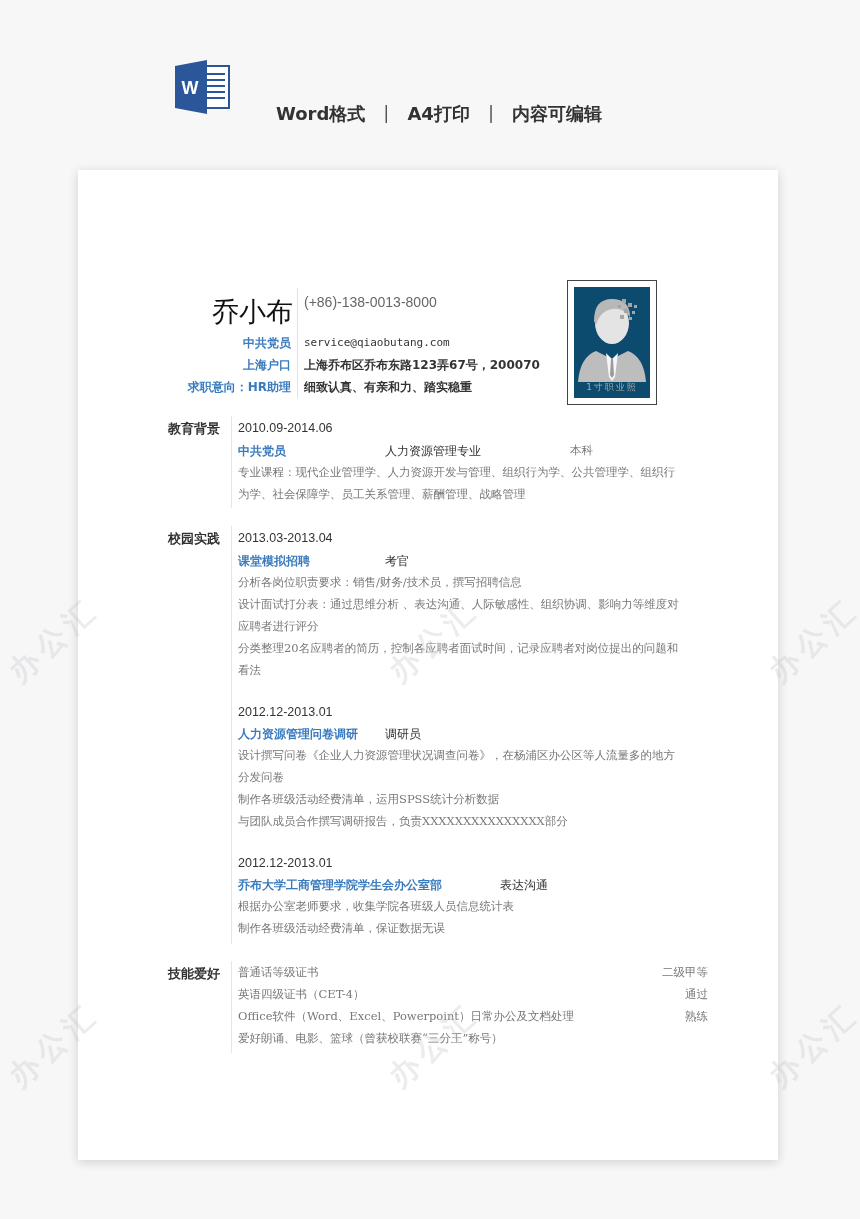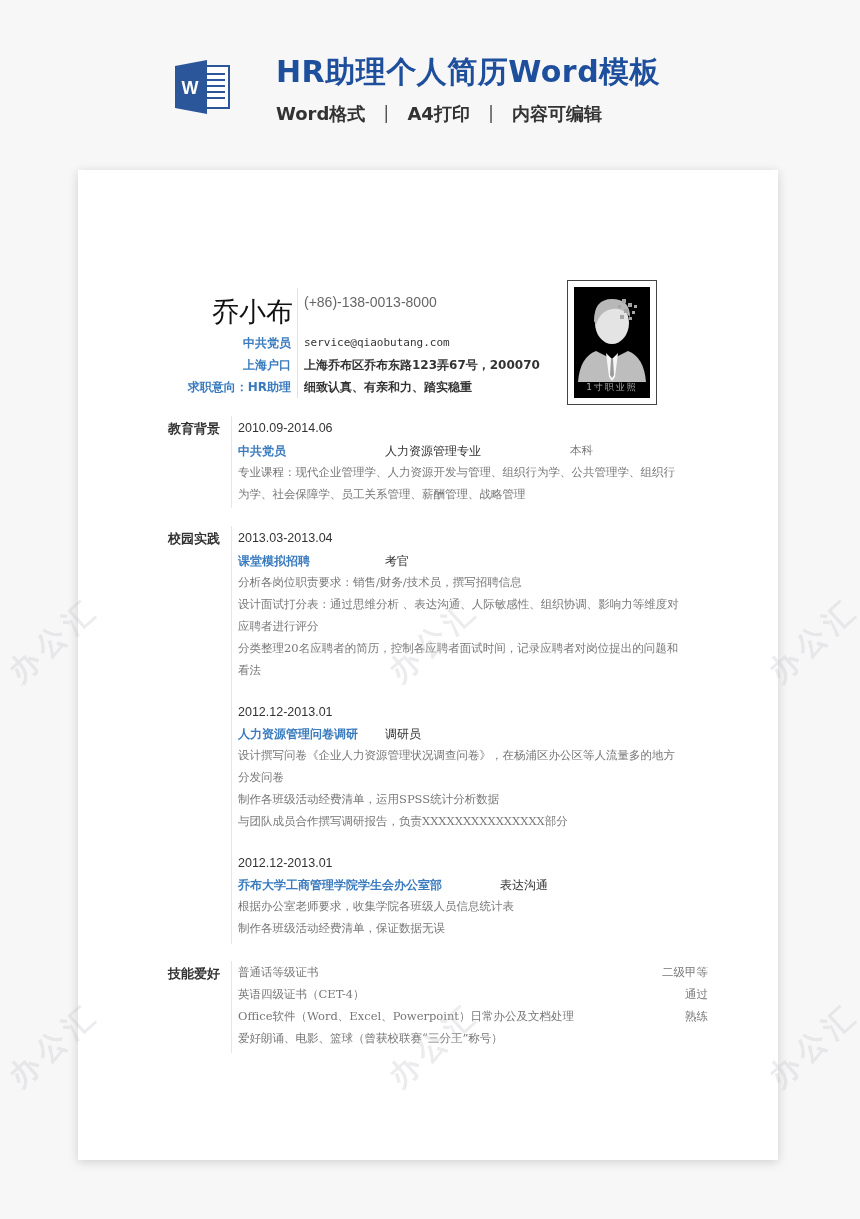--- a/index.html
+++ b/index.html
@@ -19,21 +19,21 @@
   
   .name { position: absolute; left: 212px; top: 294px; font-size: 27px; color: #111; font-family: Liberation Sans, sans-serif; white-space: nowrap; }
   .phone { position: absolute; left: 304px; top: 294px; font-size: 14px; color: #666; font-family: "Liberation Sans", sans-serif; white-space: nowrap; }
   .hdr-divider { position: absolute; left: 297px; top: 288px; width: 1px; height: 110px; background: #e2e2e2; }
   .hdr-label { position: absolute; right: 569px; font-size: 12px; color: #3a7bbf; font-weight: bold; white-space: nowrap; text-align: right; }
   .hdr-value { position: absolute; left: 304px; font-size: 12px; color: #333; white-space: nowrap; }
   .hdr-value.mono { font-family: "DejaVu Sans Mono", monospace; font-size: 11px; }
   .hdr-value.bold { font-weight: bold; }
 
   .photo { position: absolute; left: 567px; top: 280px; width: 90px; height: 125px; border: 1px solid #444; background: #fff; }
-  .photo .inner { position: absolute; left: 6px; top: 6px; width: 76px; height: 111px; background: #000000; overflow: hidden; }
+  .photo .inner { position: absolute; left: 6px; top: 6px; width: 76px; height: 111px; background: #0c4a6e; overflow: hidden; }
   .photo-caption { position: absolute; left: 0; width: 100%; bottom: 4px; text-align: center; font-size: 9px; color: #aaa; letter-spacing: 2px; }
 
   
   .sec-title { position: absolute; left: 168px; font-size: 13px; font-weight: bold; color: #333; white-space: nowrap; }
   .sec-divider { position: absolute; left: 231px; width: 1px; background: #e6e6e6; }
   .line { position: absolute; left: 238px; font-size: 12px; white-space: nowrap; }
   .date { color: #333; font-family: "Liberation Sans", sans-serif; font-size: 12.5px; }
   .org { color: #3a7bbf; font-weight: bold; }
   .role { color: #333; font-weight: normal; position: absolute; }
   .desc { color: #777; font-family: "DejaVu Serif", "Liberation Serif", serif; font-size: 11.5px; }
@@ -50,21 +50,20 @@
     <g stroke="#2b579a" stroke-width="2">
       <line x1="30" y1="14" x2="50" y2="14"></line>
       <line x1="30" y1="20" x2="50" y2="20"></line>
       <line x1="30" y1="26" x2="50" y2="26"></line>
       <line x1="30" y1="32" x2="50" y2="32"></line>
       <line x1="30" y1="38" x2="50" y2="38"></line>
     </g>
     <polygon points="0,6 32,0 32,54 0,48" fill="#2b579a"></polygon>
     <text x="15" y="34" font-size="18" font-weight="bold" fill="#fff" text-anchor="middle" font-family="Liberation Sans, sans-serif">W</text>
   </svg>
-  <div class="banner-title">HR助理个人简历Word模板</div>
   <div class="banner-sub">
     <span>Word格式</span>
     <span class="sep">|</span>
     <span>A4打印</span>
     <span class="sep">|</span>
     <span>内容可编辑</span>
   </div>
 </div>
 
 <div class="paper"></div>

